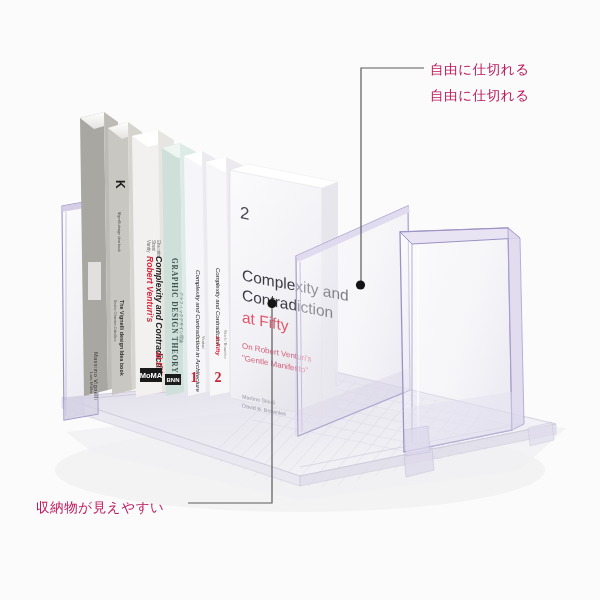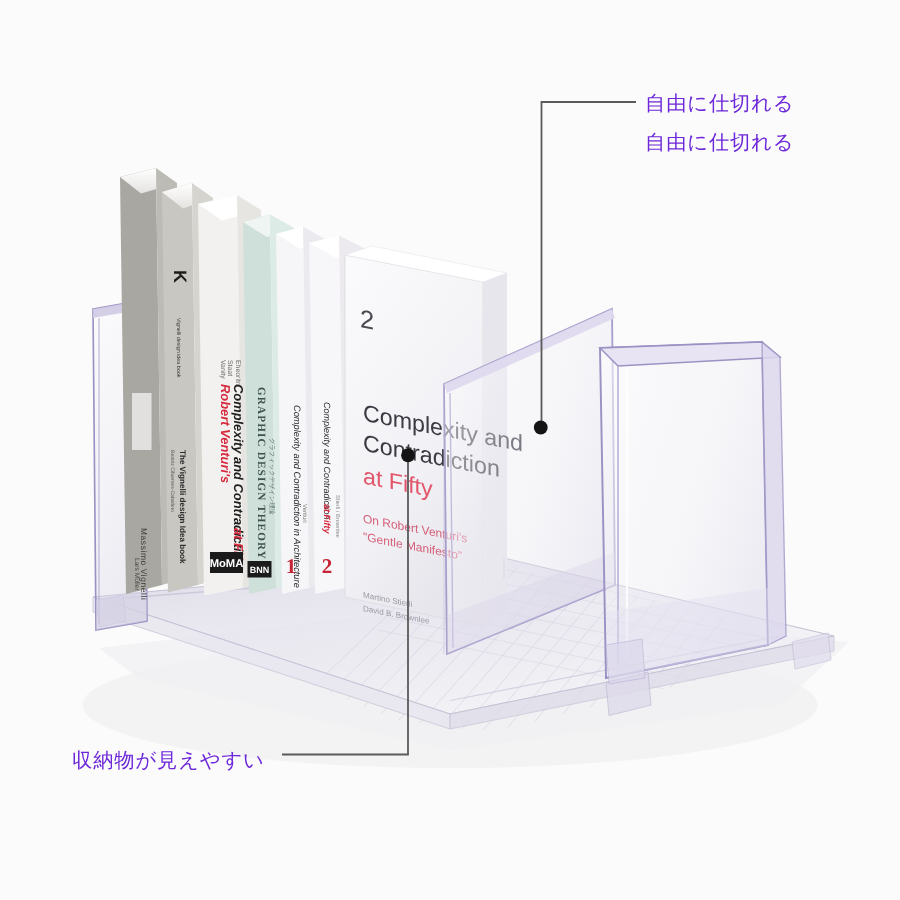--- a/index.html
+++ b/index.html
@@ -8,28 +8,28 @@
     background:#fbfbfb;
     font-family:"Liberation Sans","DejaVu Sans",sans-serif;
     overflow:hidden;
     position:relative;
   }
   #stage{position:absolute;inset:0;width:600px;height:600px;}
   .layer{position:absolute;inset:0;width:600px;height:600px;}
   .anno-text{
     position:absolute;
     font-size:13.5px;
-    color:#6d28d9;
+    color:#be185d;
     letter-spacing:0.6px;
     line-height:1.95;
     white-space:nowrap;
     font-family:"DejaVu Sans","Liberation Sans",sans-serif;
   }
   #anno-top{left:430px;top:56px;}
-  #anno-bottom{left:48px;top:494px;}
+  #anno-bottom{left:36px;top:494px;}
 </style>
 </head>
 <body>
 
 <div id="stage">
 
   <svg class="layer" viewBox="0 0 600 600">
     <defs>
       <linearGradient id="acrylicFace" x1="0" y1="0" x2="0.3" y2="1">
         <stop offset="0%" stop-color="#ffffff" stop-opacity="0.55"></stop>

